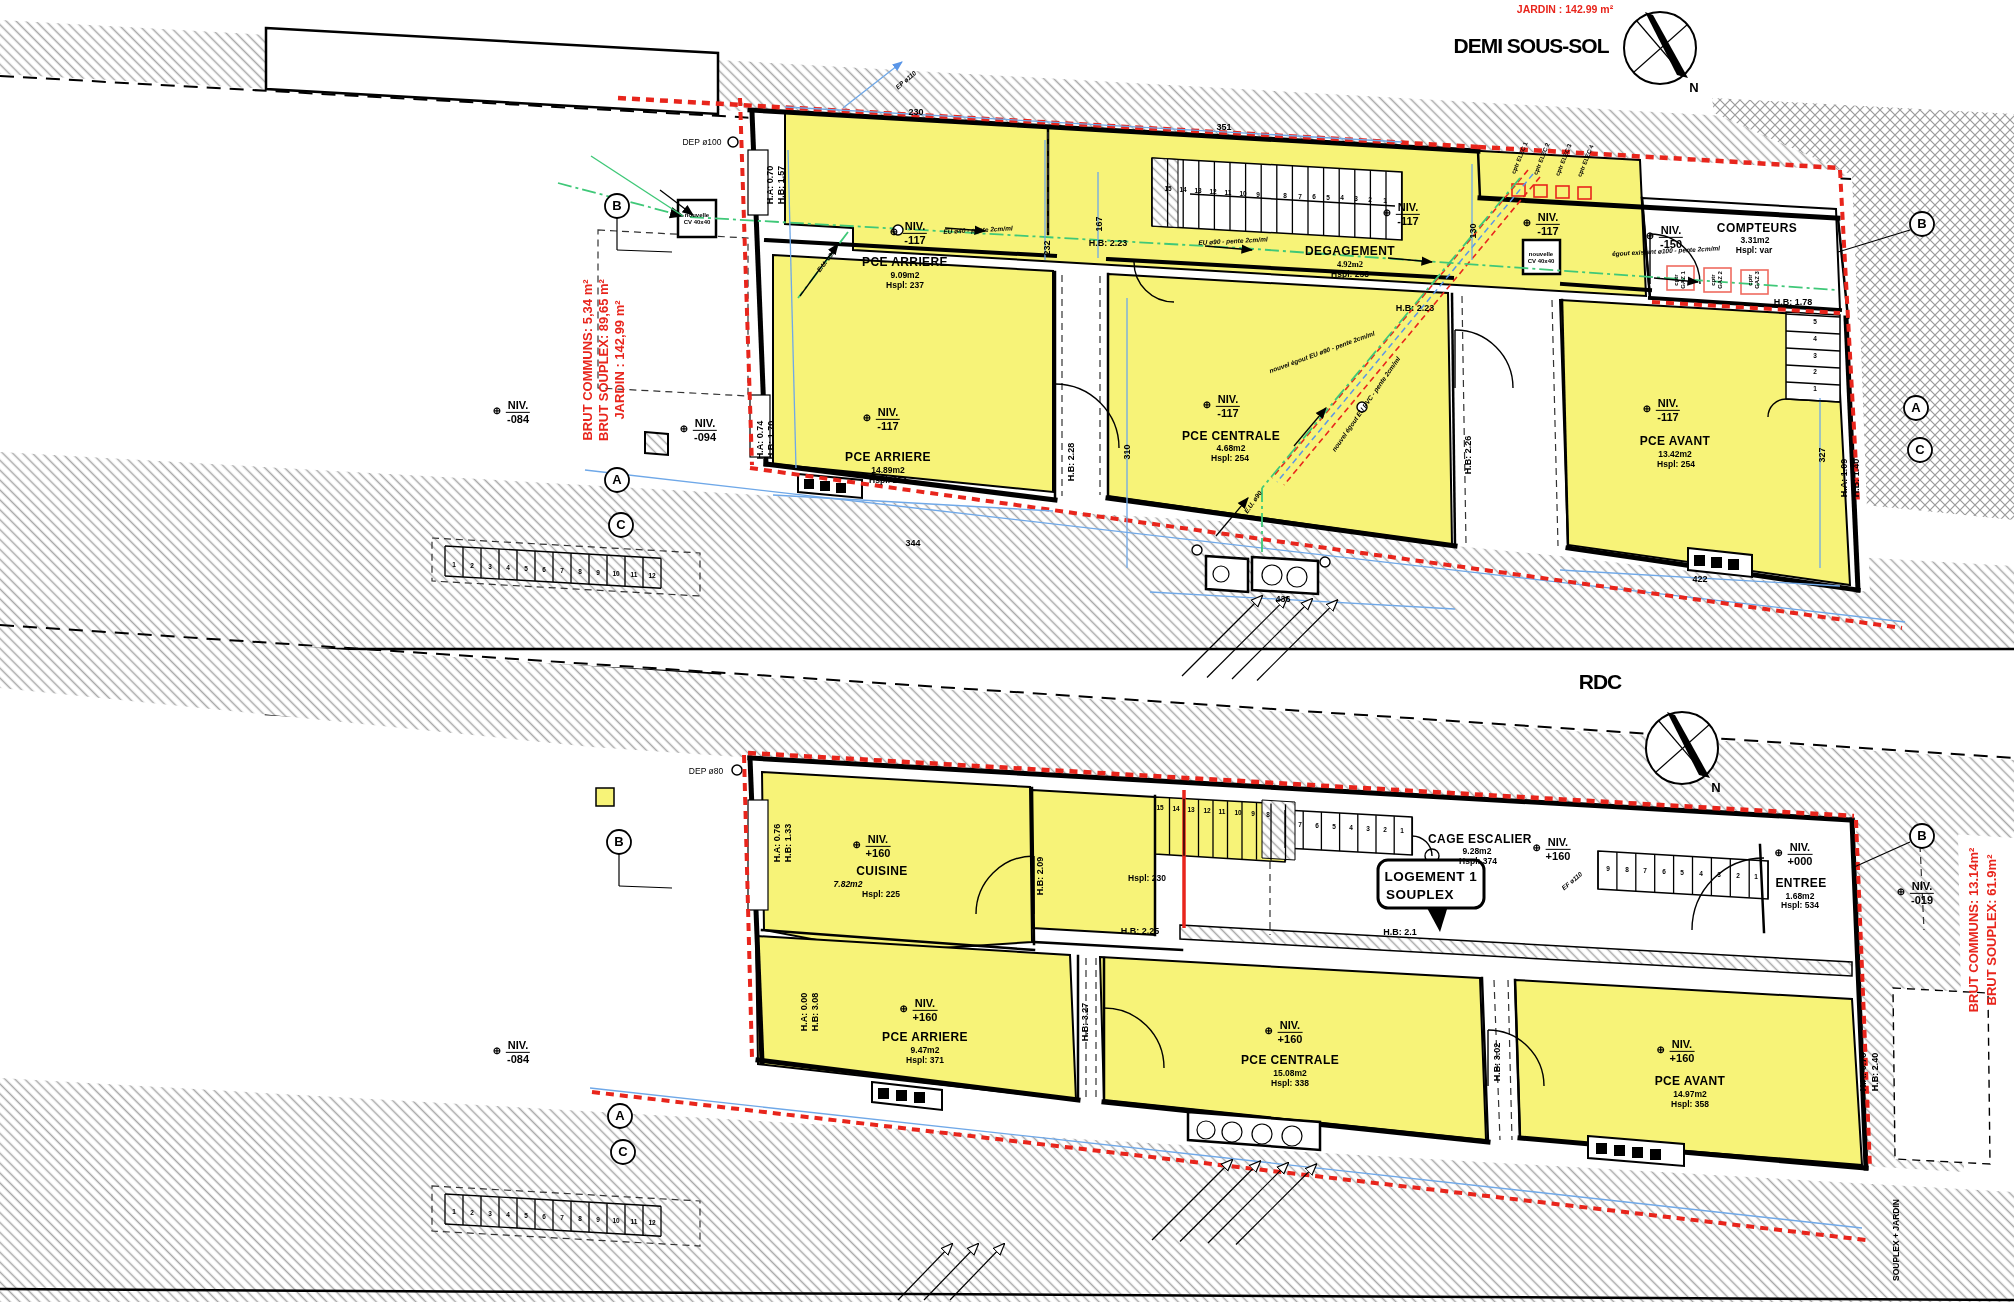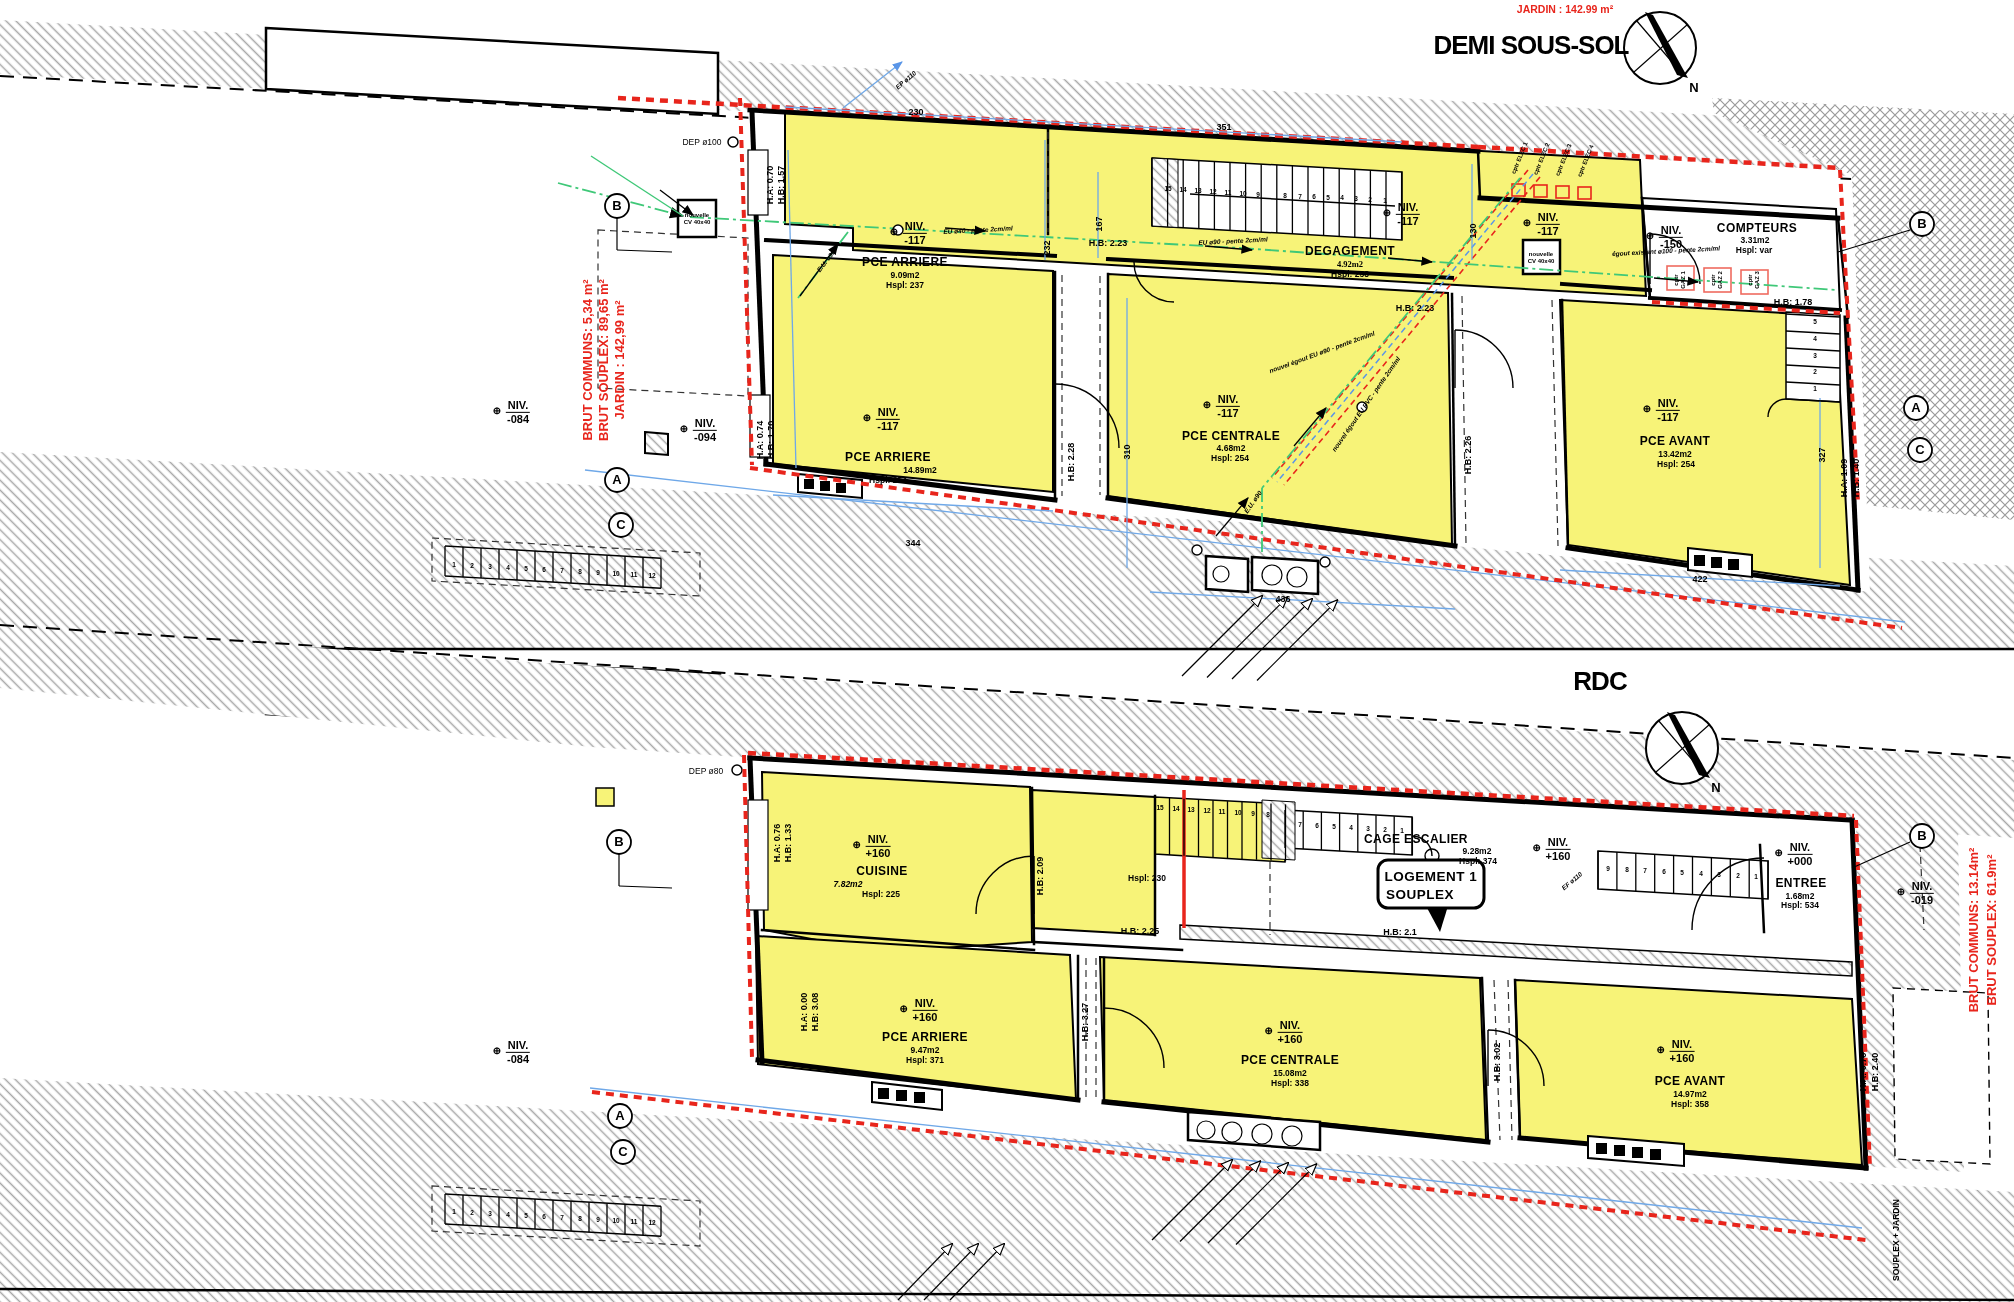--- a/index.html
+++ b/index.html
@@ -2,21 +2,21 @@
 <html><head>
 <meta charset="utf-8">
 <style>
   html,body{margin:0;padding:0;background:#fff}
   #stage{position:relative;width:2014px;height:1302px;background:#fff;overflow:hidden;
          font-family:"Liberation Sans",sans-serif}
   svg{position:absolute;left:0;top:0}
   #labels{position:absolute;left:0;top:0;width:100%;height:100%;pointer-events:none}
   .lb{position:absolute;transform:translate(-50%,-50%);color:#000;white-space:pre;text-align:center;
       font-family:"Liberation Sans",sans-serif;font-weight:bold;line-height:1.15}
-  .t-title{font-size:26px;letter-spacing:-1px;white-space:nowrap}
+  .t-title{font-size:21px;letter-spacing:-1px;white-space:nowrap}
   .t-room{font-size:12px;letter-spacing:.4px}
   .t-area{font-size:8.5px}
   .t-dim{font-size:9px}
   .t-small{font-size:8.5px;font-weight:normal}
   .t-tiny{font-size:6px}
   .t-pipe{font-size:6.5px;font-style:italic}
   .t-stair{font-size:6.5px}
   .t-sec{font-size:13px}
   .t-callout{font-size:13.5px;letter-spacing:.5px}
   .t-niv{font-size:11px}
@@ -495,21 +495,21 @@
       <div class="lb t-room" style="left: 905px; top: 263px; transform: translate(-50%, -50%);">PCE ARRIERE</div>
       <div class="lb t-area" style="left: 905px; top: 276px; transform: translate(-50%, -50%);">9.09m2</div>
       <div class="lb t-area" style="left: 905px; top: 286px; transform: translate(-50%, -50%);">Hspl: 237</div>
       <div class="lb t-room" style="left: 1350px; top: 252px; transform: translate(-50%, -50%);">DEGAGEMENT</div>
       <div class="lb t-area" style="left: 1350px; top: 265px; transform: translate(-50%, -50%); font-family: Liberation Serif, serif;">4.92m2</div>
       <div class="lb t-area" style="left: 1350px; top: 275px; transform: translate(-50%, -50%);">Hspl: 258</div>
       <div class="lb t-room" style="left: 1757px; top: 229px; transform: translate(-50%, -50%);">COMPTEURS</div>
       <div class="lb t-area" style="left: 1755px; top: 241px; transform: translate(-50%, -50%);">3.31m2</div>
       <div class="lb t-area" style="left: 1754px; top: 251px; transform: translate(-50%, -50%);">Hspl: var</div>
       <div class="lb t-room" style="left: 888px; top: 458px; transform: translate(-50%, -50%);">PCE ARRIERE</div>
-      <div class="lb t-area" style="left: 920px; top: 471px; transform: translate(-50%, -50%);">14.89m2</div>
+      <div class="lb t-area" style="left: 888px; top: 471px; transform: translate(-50%, -50%);">14.89m2</div>
       <div class="lb t-area" style="left: 888px; top: 481px; transform: translate(-50%, -50%);">Hspl: 254</div>
       <div class="lb t-room" style="left: 1231px; top: 437px; transform: translate(-50%, -50%);">PCE CENTRALE</div>
       <div class="lb t-area" style="left: 1231px; top: 449px; transform: translate(-50%, -50%);">4.68m2</div>
       <div class="lb t-area" style="left: 1230px; top: 459px; transform: translate(-50%, -50%);">Hspl: 254</div>
       <div class="lb t-room" style="left: 1675px; top: 442px; transform: translate(-50%, -50%);">PCE AVANT</div>
       <div class="lb t-area" style="left: 1675px; top: 455px; transform: translate(-50%, -50%);">13.42m2</div>
       <div class="lb t-area" style="left: 1676px; top: 465px; transform: translate(-50%, -50%);">Hspl: 254</div>
       <div class="lb t-tiny" style="left: 697px; top: 219px; transform: translate(-50%, -50%);">nouvelle
 CV 40x40</div>
       <div class="lb t-tiny" style="left: 1541px; top: 258px; transform: translate(-50%, -50%);">nouvelle
@@ -576,21 +576,21 @@
       <div class="lb t-niv" style="left: 1558px; top: 849px; transform: translate(-50%, -50%);"><span class="u">NIV.</span><span>+160</span><span class="cx">⊕</span></div>
       <div class="lb t-niv" style="left: 1800px; top: 854px; transform: translate(-50%, -50%);"><span class="u">NIV.</span><span>+000</span><span class="cx">⊕</span></div>
       <div class="lb t-niv" style="left: 925px; top: 1010px; transform: translate(-50%, -50%);"><span class="u">NIV.</span><span>+160</span><span class="cx">⊕</span></div>
       <div class="lb t-niv" style="left: 1290px; top: 1032px; transform: translate(-50%, -50%);"><span class="u">NIV.</span><span>+160</span><span class="cx">⊕</span></div>
       <div class="lb t-niv" style="left: 1682px; top: 1051px; transform: translate(-50%, -50%);"><span class="u">NIV.</span><span>+160</span><span class="cx">⊕</span></div>
       <div class="lb t-niv" style="left: 518px; top: 1052px; transform: translate(-50%, -50%);"><span class="u">NIV.</span><span>-084</span><span class="cx">⊕</span></div>
       <div class="lb t-niv" style="left: 1922px; top: 893px; transform: translate(-50%, -50%);"><span class="u">NIV.</span><span>-019</span><span class="cx">⊕</span></div>
       <div class="lb t-room" style="left: 882px; top: 872px; transform: translate(-50%, -50%);">CUISINE</div>
       <div class="lb t-area" style="left: 848px; top: 885px; transform: translate(-50%, -50%); font-style: italic;">7.82m2</div>
       <div class="lb t-area" style="left: 881px; top: 895px; transform: translate(-50%, -50%);">Hspl: 225</div>
-      <div class="lb t-room" style="left: 1416px; top: 840px; transform: translate(-50%, -50%);">CAGE ESCALIER</div>
+      <div class="lb t-room" style="left: 1480px; top: 840px; transform: translate(-50%, -50%);">CAGE ESCALIER</div>
       <div class="lb t-area" style="left: 1477px; top: 852px; transform: translate(-50%, -50%);">9.28m2</div>
       <div class="lb t-area" style="left: 1478px; top: 862px; transform: translate(-50%, -50%);">Hspl: 374</div>
       <div class="lb t-room" style="left: 1801px; top: 884px; transform: translate(-50%, -50%);">ENTREE</div>
       <div class="lb t-area" style="left: 1800px; top: 897px; transform: translate(-50%, -50%);">1.68m2</div>
       <div class="lb t-area" style="left: 1800px; top: 906px; transform: translate(-50%, -50%);">Hspl: 534</div>
       <div class="lb t-room" style="left: 925px; top: 1038px; transform: translate(-50%, -50%);">PCE ARRIERE</div>
       <div class="lb t-area" style="left: 925px; top: 1051px; transform: translate(-50%, -50%);">9.47m2</div>
       <div class="lb t-area" style="left: 925px; top: 1061px; transform: translate(-50%, -50%);">Hspl: 371</div>
       <div class="lb t-room" style="left: 1290px; top: 1061px; transform: translate(-50%, -50%);">PCE CENTRALE</div>
       <div class="lb t-area" style="left: 1290px; top: 1074px; transform: translate(-50%, -50%);">15.08m2</div>

